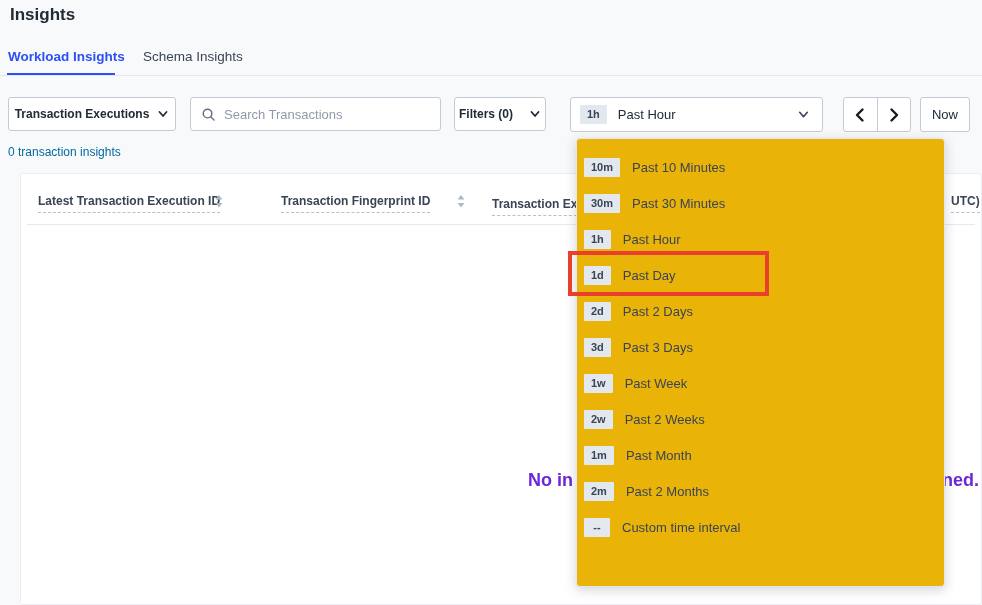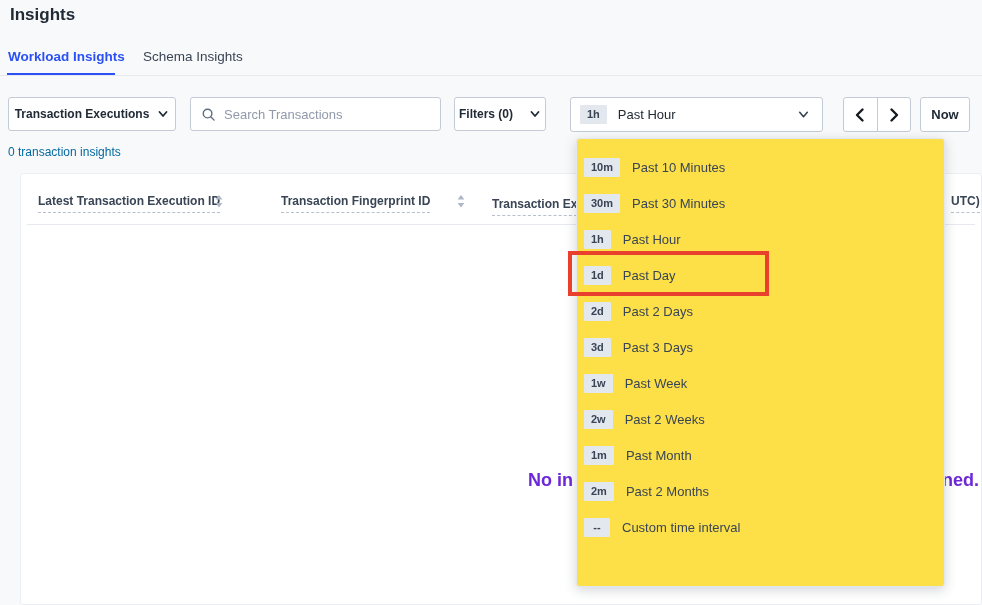--- a/index.html
+++ b/index.html
@@ -36,41 +36,41 @@
   .time-label { font-size:13px; color:#212b36; }
 
   .badge { display:inline-block; background:#e3e7ee; border-radius:1px; padding:4px 7px;
     font-size:11px; font-weight:700; color:#394455; line-height:11px; text-align:center; min-width:26px; }
 
   .pager { left:843px; width:68px; height:35px; padding:0; }
   .pager-btn { width:34px; height:33px; background:transparent; border:none; cursor:pointer;
     display:flex; align-items:center; justify-content:center; }
   .pager-btn + .pager-btn { border-left:1px solid #c4cad6; }
   .now-btn { left:920px; width:50px; height:35px; justify-content:center;
-    font-size:13px; font-weight:700; color:#212b36; cursor:pointer; }
+    font-size:13px; font-weight:400; color:#212b36; cursor:pointer; }
 
   .count-text { position:absolute; left:8px; top:145px; font-size:12px; color:#0369a1; }
 
   
   .card { position:absolute; left:20px; top:173px; width:962px; height:432px;
     background:#fff; border:1px solid #eceef3; border-radius:3px; }
   .col-head { position:absolute; top:194px; font-size:12px; font-weight:700; color:#394455;
     padding-bottom:4px; border-bottom:1px dashed #b7bfce; cursor:pointer; white-space:nowrap; }
   .head-border { position:absolute; left:27px; top:224px; width:948px; height:1px; background:#e6e9ef; }
   .sort-icon { position:absolute; top:194px; width:8px; height:15px; }
   .clip3 { position:absolute; left:492px; top:194px; width:86px; overflow:hidden; }
   .clip3 .col-head { position:static; display:inline-block; }
 
   .empty-frag { position:absolute; top:470px; font-size:18px; font-weight:700; color:#6d28d9; white-space:nowrap; }
   .empty-left { left:528px; }
   .empty-right { left:942px; }
 
   
   .dropdown { position:absolute; left:576px; top:138px; width:369px; height:449px;
-    background:#fde047; border:1px solid #e3e6ec; border-radius:4px;
+    background:#eab308; border:1px solid #e3e6ec; border-radius:4px;
     box-shadow:0 3px 12px rgba(50,60,80,0.22); padding-top:10px; z-index:20; }
   .dd-item { height:36px; display:flex; align-items:center; padding-left:7px; cursor:pointer; }
   .dd-item .dd-label { font-size:13px; color:#394455; margin-left:12px; }
   .dd-item.selected { margin:0 4px 0 2px; padding-left:5px; border:1px solid #3056f0; border-radius:2px; }
   .dd-item.selected .dd-label { color:#2b51f5; }
 
   .annotation { position:absolute; left:568px; top:251px; width:201px; height:45px;
     border:4px solid #e8402c; z-index:50; pointer-events:none; }
 
   svg { display:block; }

